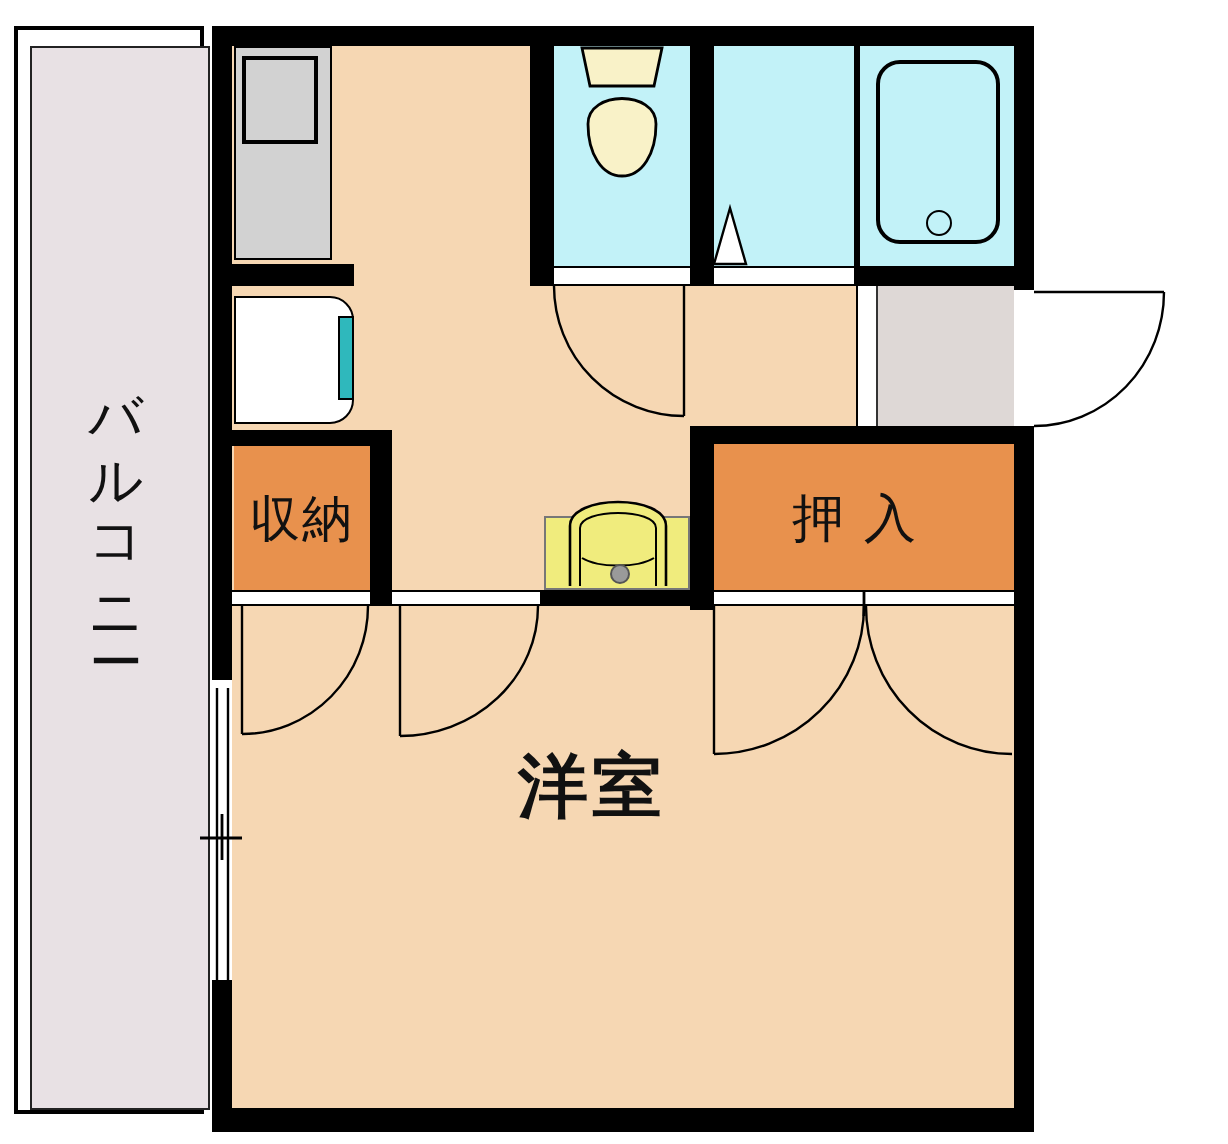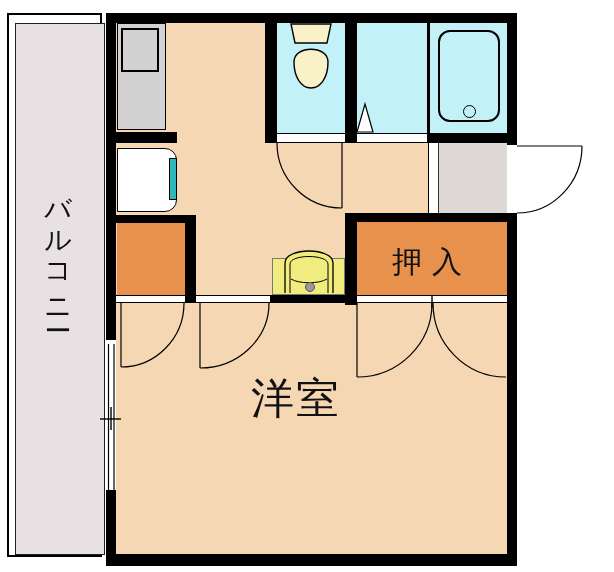--- a/index.html
+++ b/index.html
@@ -53,22 +53,22 @@
   .open-hall{left:196px;top:295px;width:74px;height:8px;}
   .open-oshiire{left:357px;top:295px;width:150px;height:8px;}
   .open-entry{left:507px;top:145px;width:10px;height:68px;background:#fff;}
   .window-white{left:106px;top:340px;width:10px;height:150px;background:#fff;}
   
   .overlay{left:0;top:0;width:614px;height:572px;pointer-events:none;}
   
   .label{color:#111;white-space:nowrap;}
   .balcony-label{left:40px;top:178px;writing-mode:vertical-rl;font-size:27px;letter-spacing:4px;font-weight:500;}
   .storage-label{left:117px;top:243px;width:68px;text-align:center;font-size:25px;letter-spacing:1px;font-weight:500;}
-  .oshiire-label{left:357px;top:242px;width:150px;text-align:center;font-size:30px;letter-spacing:10px;font-weight:500;}
-  .room-label{left:186px;top:376px;width:220px;text-align:center;font-size:43px;line-height:1.04;font-weight:400;letter-spacing:2px;}
+  .oshiire-label{left:357px;top:242px;width:150px;text-align:center;font-size:26px;letter-spacing:10px;font-weight:500;}
+  .room-label{left:186px;top:376px;width:220px;text-align:center;font-size:35px;line-height:1.04;font-weight:700;letter-spacing:2px;}
   .room-label span{display:block;}
 </style>
 </head>
 <body>
 
 <div class="plan">
 
   <div class="abs balcony-outline"></div>
   <div class="abs balcony-floor"></div>
 
@@ -144,18 +144,19 @@
     <path d="M 100 419 L 121 419" stroke="#000" stroke-width="1.4" fill="none"></path>
     <path d="M 111 407 L 111 430" stroke="#000" stroke-width="1.4" fill="none"></path>
 
     <path d="M 285 293 L 285 263 C 285 247 333 247 333 263 L 333 293" fill="#f0ec7d" stroke="#000" stroke-width="1.3"></path>
     <path d="M 290 293 L 290 264 C 290 254 328 254 328 264 L 328 293" fill="none" stroke="#000" stroke-width="1"></path>
     <path d="M 291 279 C 299 284 319 284 327 279" fill="none" stroke="#000" stroke-width="1"></path>
     <circle cx="310" cy="287" r="4.5" fill="#9a9a9a" stroke="#555" stroke-width="1"></circle>
   </svg>
 
   <div class="abs label balcony-label">バルコニー</div>
+  <div class="abs label storage-label">収納</div>
   <div class="abs label oshiire-label">押入</div>
   <div class="abs label room-label">
     <span>洋室</span>
   </div>
 
 </div>
 
 </body></html>

